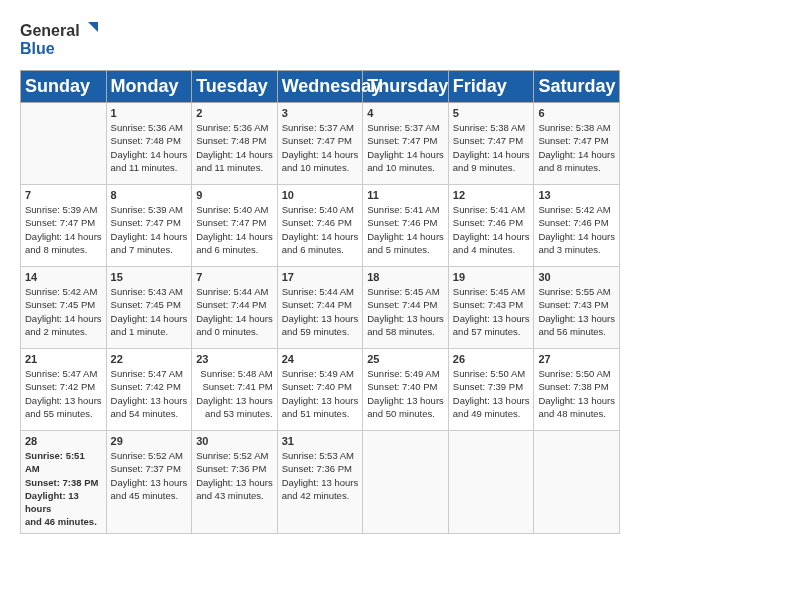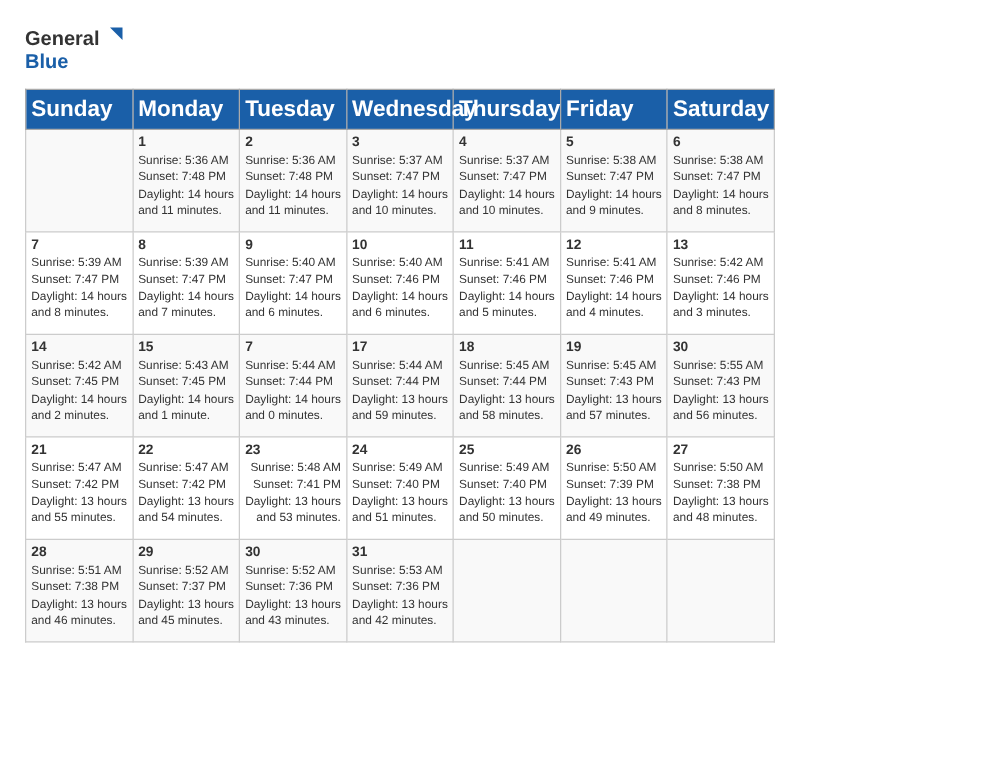--- a/index.html
+++ b/index.html
@@ -304,21 +304,21 @@
             <span class="day-number">27</span>
             <div class="cell-info" style="white-space: pre-line;">Sunrise: 5:50 AM
 Sunset: 7:38 PM
 Daylight: 13 hours
 and 48 minutes.</div>
           </td>
         </tr>
         <tr>
           <td>
             <span class="day-number">28</span>
-            <div class="cell-info" style="white-space: pre-line;">Sunrise: 5:51 AM
+            <div class="cell-info" style="white-space: pre-line; font-weight: bold;">Sunrise: 5:51 AM
 Sunset: 7:38 PM
 Daylight: 13 hours
 and 46 minutes.</div>
           </td>
           <td>
             <span class="day-number">29</span>
             <div class="cell-info" style="white-space: pre-line;">Sunrise: 5:52 AM
 Sunset: 7:37 PM
 Daylight: 13 hours
 and 45 minutes.</div>

